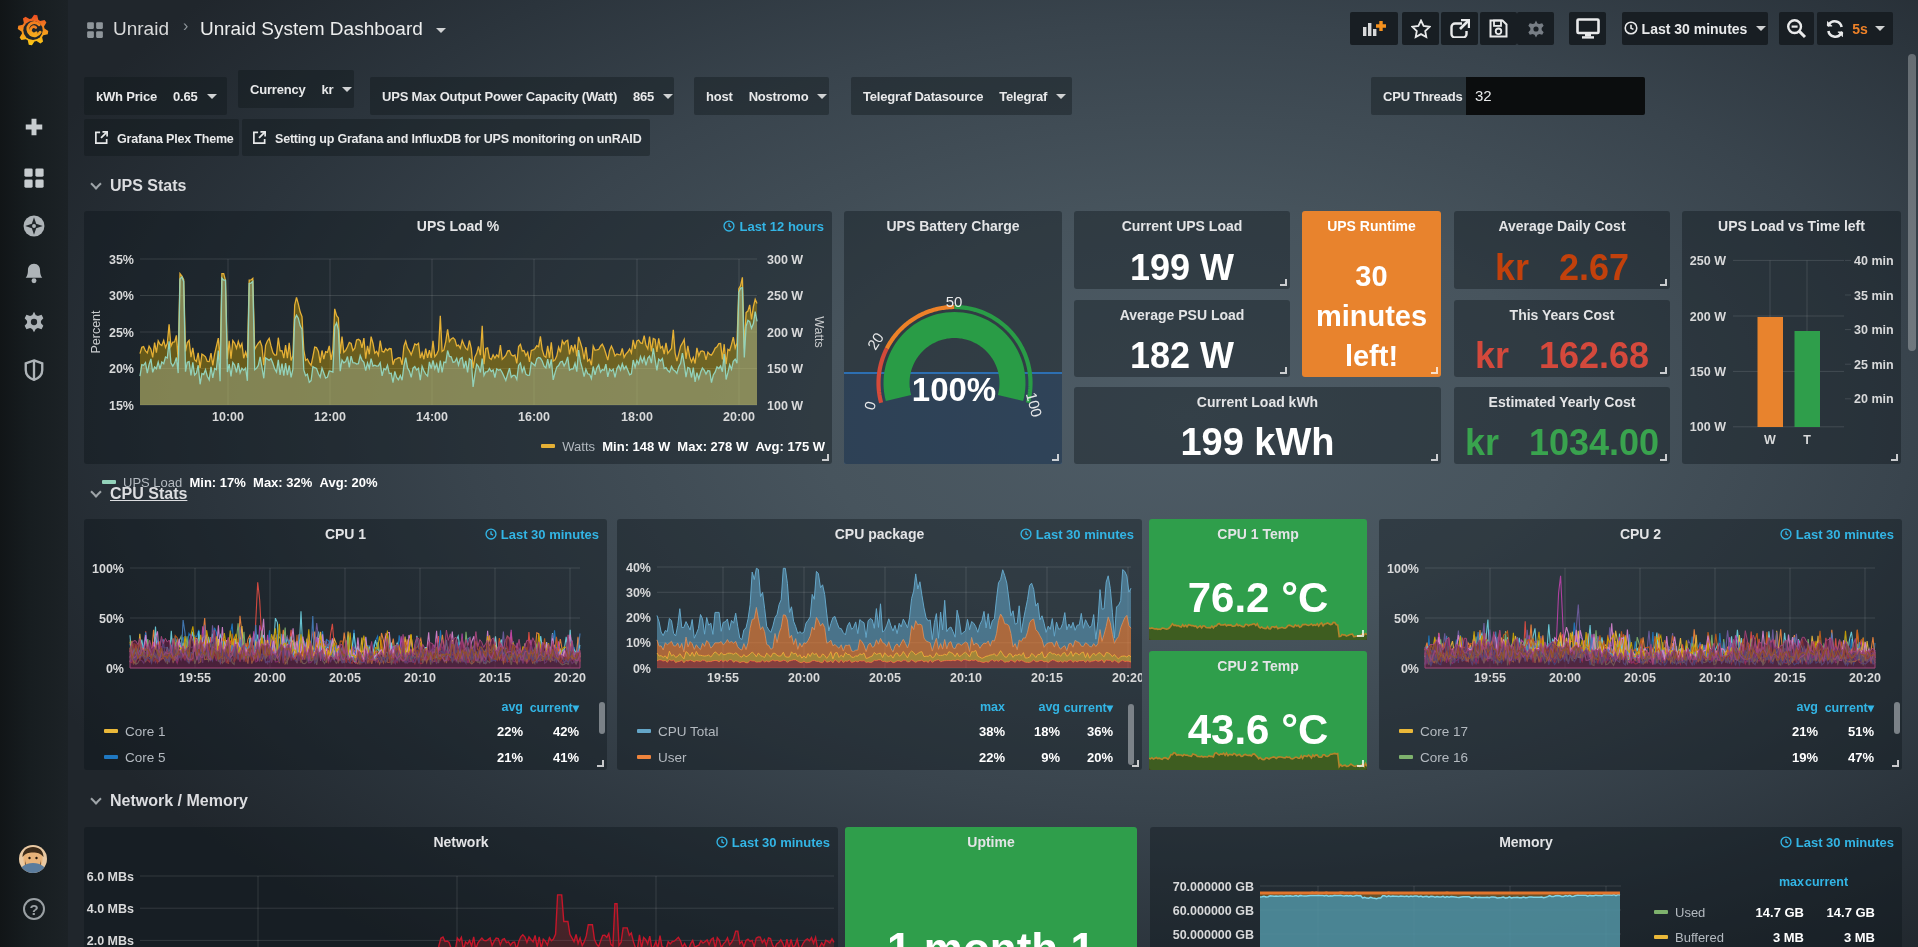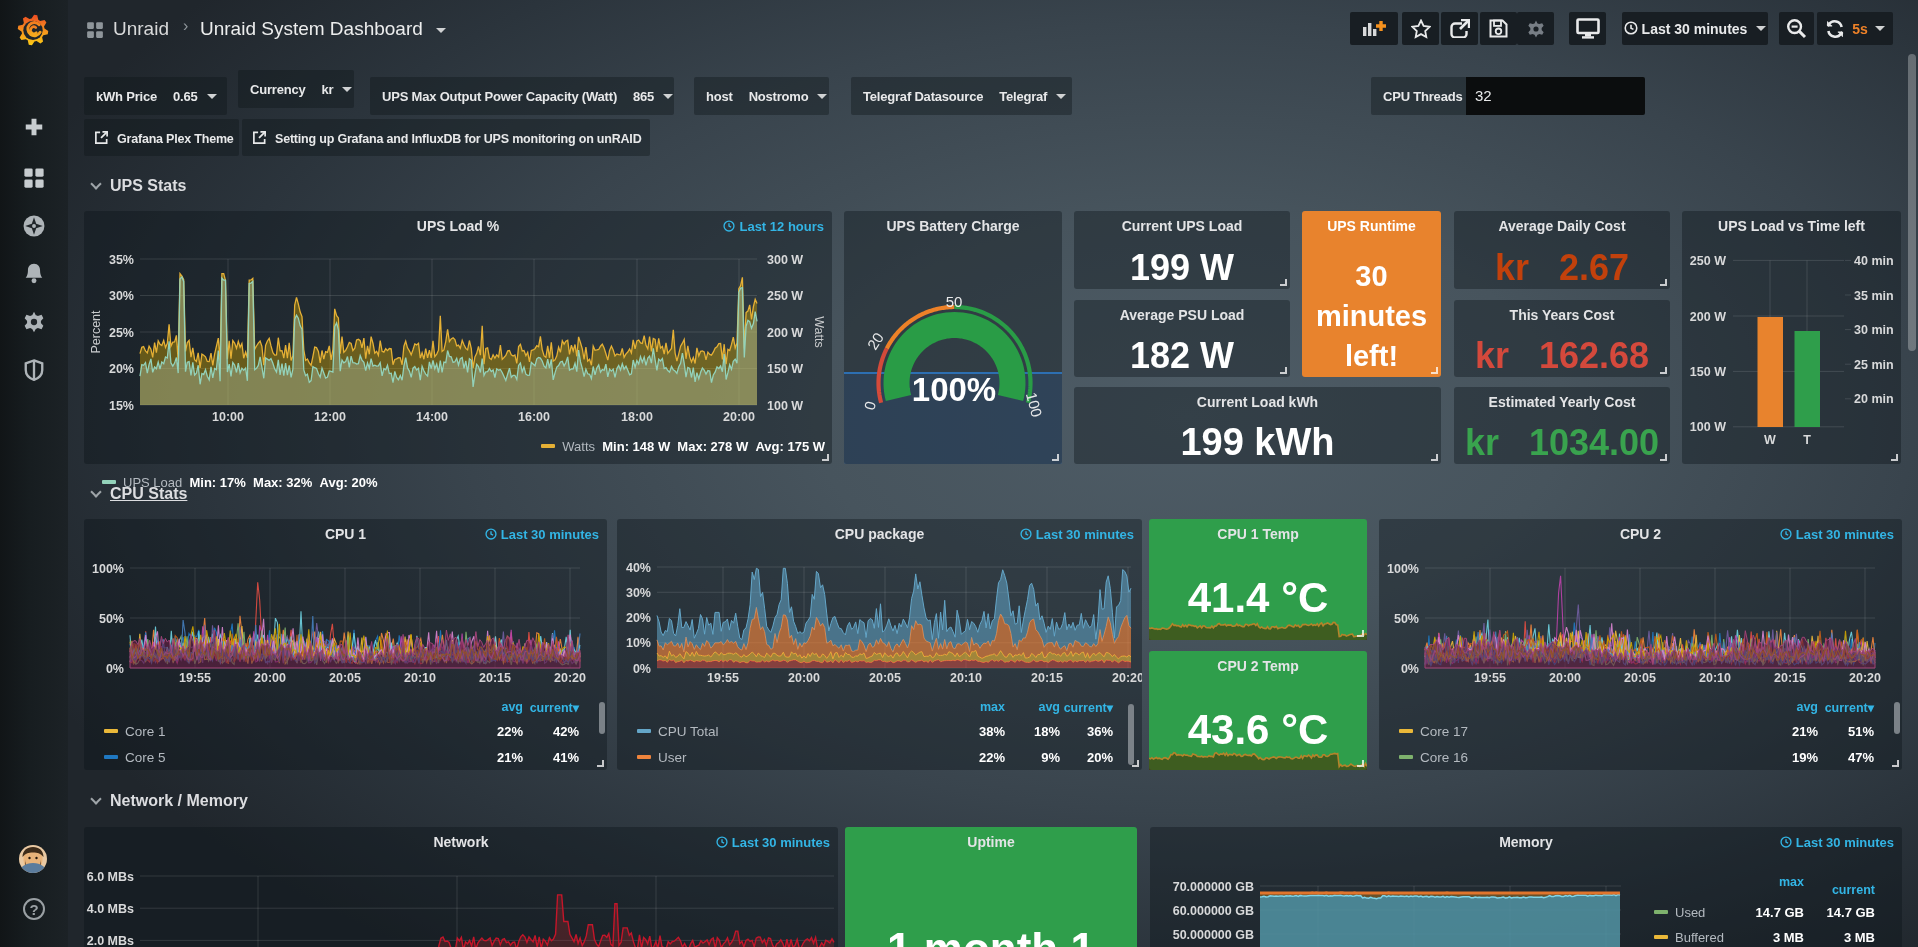--- a/index.html
+++ b/index.html
@@ -495,21 +495,21 @@
         <div class="abs" style="left:20px;top:50px;"><span class="leg-swatch" style="background:#ef843c"></span><span class="leg-name" style="font-size:13.5px">User</span></div>
         <div class="abs legval" style="left:318px;top:50px;width:70px;text-align:right;">22%</div>
         <div class="abs legval" style="left:373px;top:50px;width:70px;text-align:right;">9%</div>
         <div class="abs legval" style="left:426px;top:50px;width:70px;text-align:right;">20%</div>
       </div>
       <div class="abs" style="right:8px;top:185px;width:6px;height:61px;background:#7b8288;border-radius:3px;"></div>
       <div class="corner"></div>
     </div>
     <div class="panel" style="left:1149px;top:519px;width:218px;height:121px;background:#2f9e4b;">
       <div class="ptitle">CPU 1 Temp</div>
-      <div class="bigval" style="top:55px;font-size:42px;">41.4 °C</div>
+      <div class="bigval" style="top:55px;font-size:42px;">76.2 °C</div>
       <svg class="abs" style="left:0;bottom:0" width="218" height="27">
         <path d="M0.0,15.1 L1.5,15.5 L2.9,14.9 L4.4,15.4 L5.9,16.0 L7.3,15.7 L8.8,16.3 L10.2,16.0 L11.7,16.4 L13.2,15.0 L14.6,15.2 L16.1,15.8 L17.6,16.2 L19.0,15.7 L20.5,14.8 L21.9,13.1 L23.4,10.7 L24.9,12.3 L26.3,12.1 L27.8,12.8 L29.3,12.5 L30.7,13.5 L32.2,14.0 L33.7,11.6 L35.1,13.6 L36.6,12.1 L38.0,13.9 L39.5,11.7 L41.0,12.0 L42.4,12.6 L43.9,12.6 L45.4,13.3 L46.8,12.9 L48.3,14.9 L49.7,13.9 L51.2,12.9 L52.7,14.9 L54.1,12.8 L55.6,13.0 L57.1,14.6 L58.5,14.8 L60.0,14.6 L61.4,14.9 L62.9,13.1 L64.4,15.0 L65.8,13.1 L67.3,13.0 L68.8,11.2 L70.2,10.4 L71.7,12.0 L73.2,12.0 L74.6,11.9 L76.1,11.3 L77.5,13.0 L79.0,11.9 L80.5,12.1 L81.9,11.9 L83.4,13.3 L84.9,13.3 L86.3,12.8 L87.8,11.0 L89.2,12.8 L90.7,12.1 L92.2,13.0 L93.6,13.6 L95.1,13.7 L96.6,11.4 L98.0,11.5 L99.5,12.7 L101.0,11.8 L102.4,11.8 L103.9,11.0 L105.3,10.8 L106.8,12.5 L108.3,10.7 L109.7,13.8 L111.2,14.9 L112.7,13.9 L114.1,15.1 L115.6,15.4 L117.0,15.7 L118.5,13.7 L120.0,15.8 L121.4,16.0 L122.9,13.7 L124.4,13.7 L125.8,14.5 L127.3,13.4 L128.8,15.7 L130.2,15.0 L131.7,14.8 L133.1,14.3 L134.6,15.0 L136.1,15.2 L137.5,14.3 L139.0,12.4 L140.5,12.1 L141.9,12.7 L143.4,13.4 L144.8,14.0 L146.3,11.8 L147.8,13.0 L149.2,12.3 L150.7,14.3 L152.2,13.6 L153.6,11.6 L155.1,11.6 L156.6,11.3 L158.0,12.0 L159.5,12.5 L160.9,11.9 L162.4,11.0 L163.9,12.5 L165.3,11.7 L166.8,12.4 L168.3,10.8 L169.7,13.1 L171.2,10.9 L172.6,10.0 L174.1,12.8 L175.6,11.0 L177.0,10.7 L178.5,10.0 L180.0,10.8 L181.4,11.7 L182.9,11.2 L184.3,9.4 L185.8,9.5 L187.3,11.8 L188.7,11.9 L190.2,23.6 L191.7,23.2 L193.1,21.5 L194.6,21.9 L196.1,22.0 L197.5,23.1 L199.0,22.4 L200.4,21.8 L201.9,21.3 L203.4,21.1 L204.8,23.6 L206.3,23.5 L207.8,23.1 L209.2,22.8 L210.7,22.6 L212.1,22.4 L213.6,20.7 L215.1,22.0 L216.5,20.5 L218.0,21.7 L218.0,27.0 L0.0,27.0 Z" fill="rgba(72,54,6,0.62)"></path>
         <path d="M0.0,15.1 L1.5,15.5 L2.9,14.9 L4.4,15.4 L5.9,16.0 L7.3,15.7 L8.8,16.3 L10.2,16.0 L11.7,16.4 L13.2,15.0 L14.6,15.2 L16.1,15.8 L17.6,16.2 L19.0,15.7 L20.5,14.8 L21.9,13.1 L23.4,10.7 L24.9,12.3 L26.3,12.1 L27.8,12.8 L29.3,12.5 L30.7,13.5 L32.2,14.0 L33.7,11.6 L35.1,13.6 L36.6,12.1 L38.0,13.9 L39.5,11.7 L41.0,12.0 L42.4,12.6 L43.9,12.6 L45.4,13.3 L46.8,12.9 L48.3,14.9 L49.7,13.9 L51.2,12.9 L52.7,14.9 L54.1,12.8 L55.6,13.0 L57.1,14.6 L58.5,14.8 L60.0,14.6 L61.4,14.9 L62.9,13.1 L64.4,15.0 L65.8,13.1 L67.3,13.0 L68.8,11.2 L70.2,10.4 L71.7,12.0 L73.2,12.0 L74.6,11.9 L76.1,11.3 L77.5,13.0 L79.0,11.9 L80.5,12.1 L81.9,11.9 L83.4,13.3 L84.9,13.3 L86.3,12.8 L87.8,11.0 L89.2,12.8 L90.7,12.1 L92.2,13.0 L93.6,13.6 L95.1,13.7 L96.6,11.4 L98.0,11.5 L99.5,12.7 L101.0,11.8 L102.4,11.8 L103.9,11.0 L105.3,10.8 L106.8,12.5 L108.3,10.7 L109.7,13.8 L111.2,14.9 L112.7,13.9 L114.1,15.1 L115.6,15.4 L117.0,15.7 L118.5,13.7 L120.0,15.8 L121.4,16.0 L122.9,13.7 L124.4,13.7 L125.8,14.5 L127.3,13.4 L128.8,15.7 L130.2,15.0 L131.7,14.8 L133.1,14.3 L134.6,15.0 L136.1,15.2 L137.5,14.3 L139.0,12.4 L140.5,12.1 L141.9,12.7 L143.4,13.4 L144.8,14.0 L146.3,11.8 L147.8,13.0 L149.2,12.3 L150.7,14.3 L152.2,13.6 L153.6,11.6 L155.1,11.6 L156.6,11.3 L158.0,12.0 L159.5,12.5 L160.9,11.9 L162.4,11.0 L163.9,12.5 L165.3,11.7 L166.8,12.4 L168.3,10.8 L169.7,13.1 L171.2,10.9 L172.6,10.0 L174.1,12.8 L175.6,11.0 L177.0,10.7 L178.5,10.0 L180.0,10.8 L181.4,11.7 L182.9,11.2 L184.3,9.4 L185.8,9.5 L187.3,11.8 L188.7,11.9 L190.2,23.6 L191.7,23.2 L193.1,21.5 L194.6,21.9 L196.1,22.0 L197.5,23.1 L199.0,22.4 L200.4,21.8 L201.9,21.3 L203.4,21.1 L204.8,23.6 L206.3,23.5 L207.8,23.1 L209.2,22.8 L210.7,22.6 L212.1,22.4 L213.6,20.7 L215.1,22.0 L216.5,20.5 L218.0,21.7" fill="none" stroke="#b5832a" stroke-width="1.6"></path>
       </svg>
       <div class="corner"></div>
     </div>
     <div class="panel" style="left:1149px;top:651px;width:218px;height:119px;background:#2f9e4b;">
       <div class="ptitle">CPU 2 Temp</div>
       <div class="bigval" style="top:55px;font-size:42px;">43.6 °C</div>
       <svg class="abs" style="left:0;bottom:0" width="218" height="27">
@@ -561,21 +561,21 @@
         <text x="104" y="87.5" text-anchor="end" font-size="12.5" fill="#d8d9da" font-weight="bold" font-family="Liberation Sans">60.000000 GB</text>
         <text x="104" y="111.5" text-anchor="end" font-size="12.5" fill="#d8d9da" font-weight="bold" font-family="Liberation Sans">50.000000 GB</text>
       </svg>
       <div class="ptitle">Memory</div>
       <div class="trange"><svg width="12" height="12" viewBox="0 0 16 16" style="vertical-align:-1px;margin-right:4px">
           <circle cx="8" cy="8" r="6.6" fill="none" stroke="#33b5e5" stroke-width="1.8"></circle>
           <path d="M8 4.2 V8.2 L10.8 9.6" fill="none" stroke="#33b5e5" stroke-width="1.8"></path>
         </svg>Last 30 minutes</div>
       <div class="abs" style="left:0;top:0;width:100%;font-size:12.5px;">
         <div class="abs leghead" style="left:584px;top:48px;width:70px;text-align:right;">max</div>
-        <div class="abs leghead" style="left:655px;top:48px;width:70px;text-align:right;margin-top:8px;">current</div>
+        <div class="abs leghead" style="left:655px;top:48px;width:70px;text-align:left;">current</div>
         <div class="abs" style="left:504px;top:78px;"><span class="leg-swatch" style="background:#7eb26d"></span><span class="leg-name" style="font-size:13px">Used</span></div>
         <div class="abs legval" style="left:584px;top:78px;width:70px;text-align:right;">14.7 GB</div>
         <div class="abs legval" style="left:655px;top:78px;width:70px;text-align:right;">14.7 GB</div>
         <div class="abs" style="left:504px;top:103px;"><span class="leg-swatch" style="background:#eab839"></span><span class="leg-name" style="font-size:13px">Buffered</span></div>
         <div class="abs legval" style="left:584px;top:103px;width:70px;text-align:right;">3 MB</div>
         <div class="abs legval" style="left:655px;top:103px;width:70px;text-align:right;">3 MB</div>
       </div>
     </div>
     <div class="abs" style="left:1908px;top:54px;width:8px;height:297px;background:rgba(255,255,255,0.28);border-radius:4px;"></div>
   </div>

